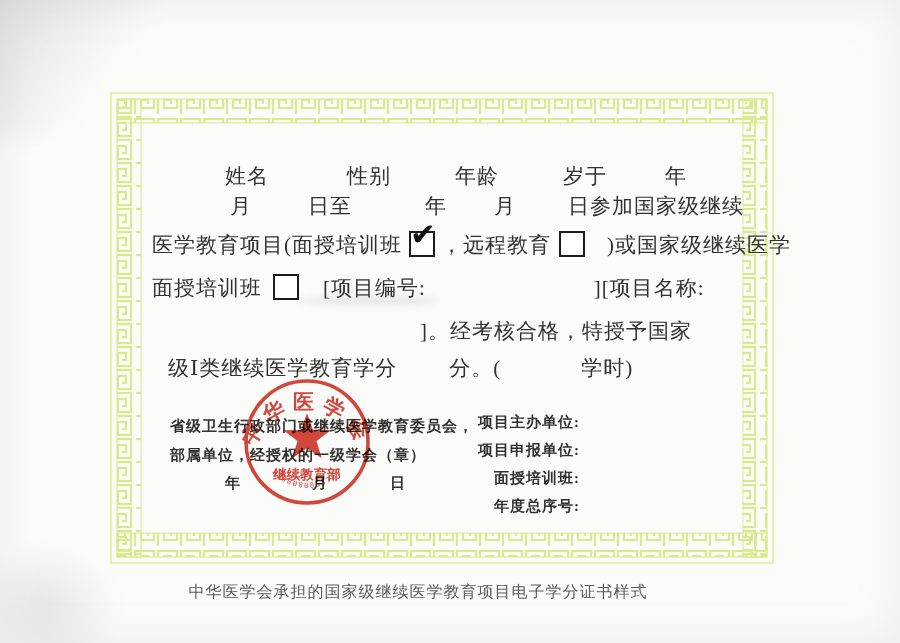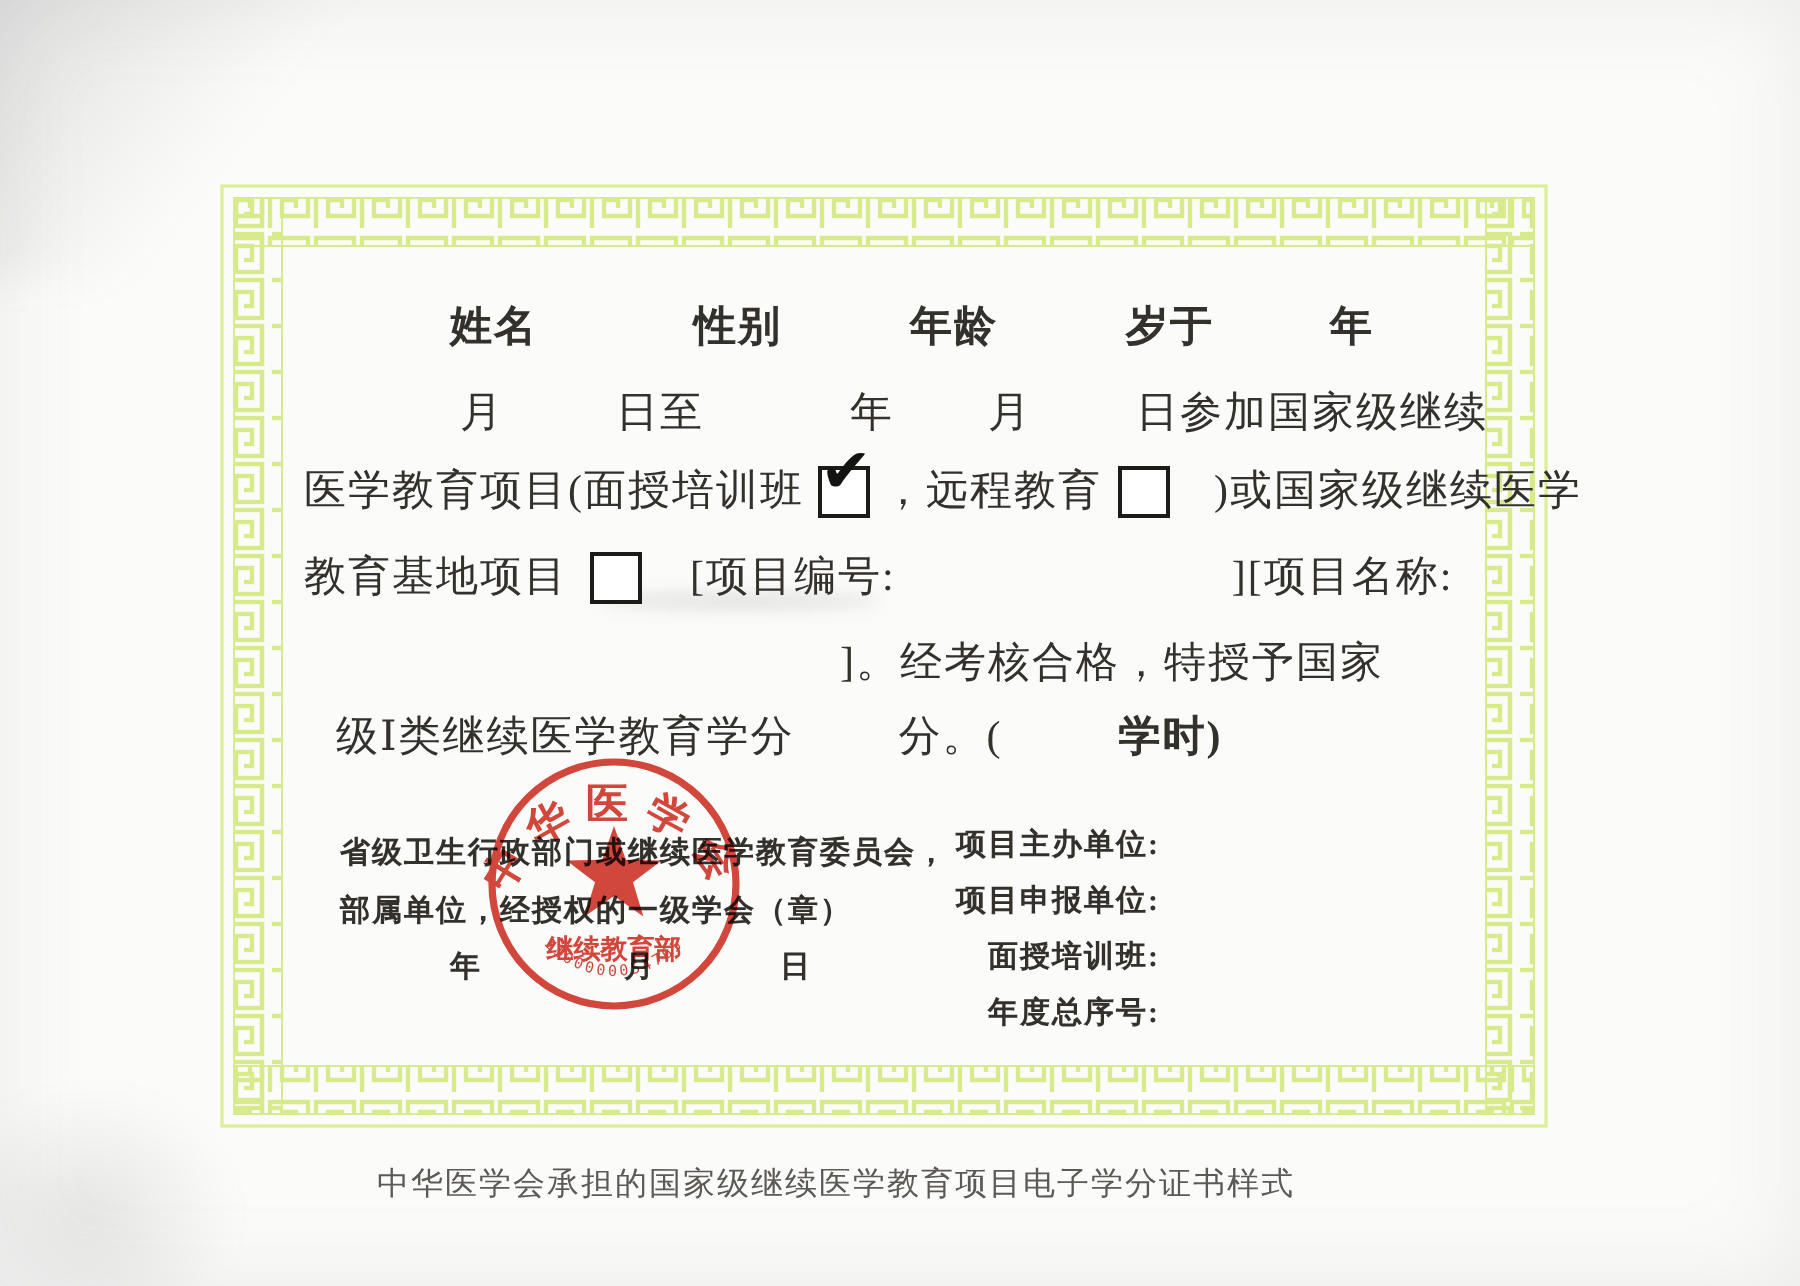--- a/index.html
+++ b/index.html
@@ -16,21 +16,21 @@
   .smudge-bl{position:absolute;left:-30px;bottom:-30px;width:150px;height:130px;
     background:radial-gradient(closest-side,rgba(120,120,120,0.16),rgba(120,120,120,0));
     filter:blur(6px);z-index:1;}
   .smudge-mid{position:absolute;left:300px;top:296px;width:140px;height:9px;
     background:rgba(125,125,125,0.18);filter:blur(4px);border-radius:50%;z-index:1;}
 
   .frame{position:absolute;left:110px;top:92px;z-index:2;}
   .cert-line{position:absolute;z-index:3;font-size:21px;letter-spacing:1px;
     color:#33312c;white-space:nowrap;}
   .abs-seg{position:absolute;top:0;}
-  .flexline{display:flex;align-items:flex-end;}
+  .flexline{display:flex;align-items:flex-start;}
 
   .checkbox{display:inline-block;width:22px;height:22px;border:2.5px solid #1b1b18;
     background:#fff;position:relative;flex:0 0 auto;}
   .checkbox .check{position:absolute;left:-1px;top:-14px;font-size:31px;font-weight:bold;
     color:#141412;font-family:"DejaVu Sans",sans-serif;line-height:1;}
 
   .issuer-line{position:absolute;z-index:3;font-size:15px;font-weight:600;
     letter-spacing:1px;color:#33312c;white-space:nowrap;}
 
   .fields{position:absolute;left:455px;top:413px;width:125px;text-align:right;z-index:3;}
@@ -59,21 +59,21 @@
       <path d="M2,22 V3 H21 V16 H8 V8 H15 V12" fill="none" stroke="#d7ea8c" stroke-width="2.2"></path>
     </pattern>
   </defs>
   <rect x="1" y="1" width="662" height="470" fill="none" stroke="#dcef97" stroke-width="1.6"></rect>
   <rect x="7" y="7" width="650" height="24" fill="url(#meander-h)" stroke="#d7ea8c" stroke-width="1"></rect>
   <rect x="7" y="441" width="650" height="24" fill="url(#meander-h)" stroke="#d7ea8c" stroke-width="1"></rect>
   <rect x="7" y="7" width="24" height="458" fill="url(#meander-v)" stroke="#d7ea8c" stroke-width="1"></rect>
   <rect x="633" y="7" width="24" height="458" fill="url(#meander-v)" stroke="#d7ea8c" stroke-width="1"></rect>
 </svg>
 
-<div class="cert-line" style="left:0;top:149px;width:730px;height:28px;font-weight:bold;">
+<div class="cert-line" style="left:0;top:162px;width:730px;height:28px;">
   <span class="abs-seg" style="left:225px;">姓名</span>
   <span class="abs-seg" style="left:347px;">性别</span>
   <span class="abs-seg" style="left:455px;">年龄</span>
   <span class="abs-seg" style="left:563px;">岁于</span>
   <span class="abs-seg" style="left:665px;">年</span>
 </div>
 
 <div class="cert-line" style="left:0;top:192px;width:900px;height:28px;">
   <span class="abs-seg" style="left:230px;">月</span>
   <span class="abs-seg" style="left:308px;">日至</span>
@@ -86,35 +86,35 @@
   <span>医学教育项目(面授培训班</span>
   <span class="checkbox" style="margin-left:7px;">
       <span class="check">✔</span>
     </span>
   <span style="margin-left:6px;">，远程教育</span>
   <span class="checkbox" style="margin-left:8px;"></span>
   <span style="margin-left:22px;">)或国家级继续医学</span>
 </div>
 
 <div class="cert-line flexline" style="left:152px;top:274px;">
-  <span>教育基地项目</span>
+  <span>面授培训班</span>
   <span class="checkbox" style="margin-left:11px;"></span>
   <span style="margin-left:24px;">[项目编号:</span>
   <span style="display:inline-block;width:168px;"></span>
   <span>][项目名称:</span>
 </div>
 
 <div class="cert-line" style="left:420px;top:317px;">
   <span>]。经考核合格，特授予国家</span>
 </div>
 
 <div class="cert-line flexline" style="left:168px;top:354px;">
   <span>级Ⅰ类继续医学教育学分</span>
   <span style="margin-left:52px;">分。(</span>
-  <span style="margin-left:58px;font-weight:bold;">学时)</span>
+  <span style="margin-left:80px;">学时)</span>
 </div>
 
 <div class="issuer-line" style="left:170px;top:417px;">
   <span>省级卫生行政部门或继续医学教育委员会，</span>
 </div>
 <div class="issuer-line" style="left:170px;top:446px;">
   <span>部属单位，经授权的一级学会（章）</span>
 </div>
 <div class="issuer-line" style="left:0;top:474px;width:500px;height:22px;">
   <span class="abs-seg" style="left:225px;">年</span>

